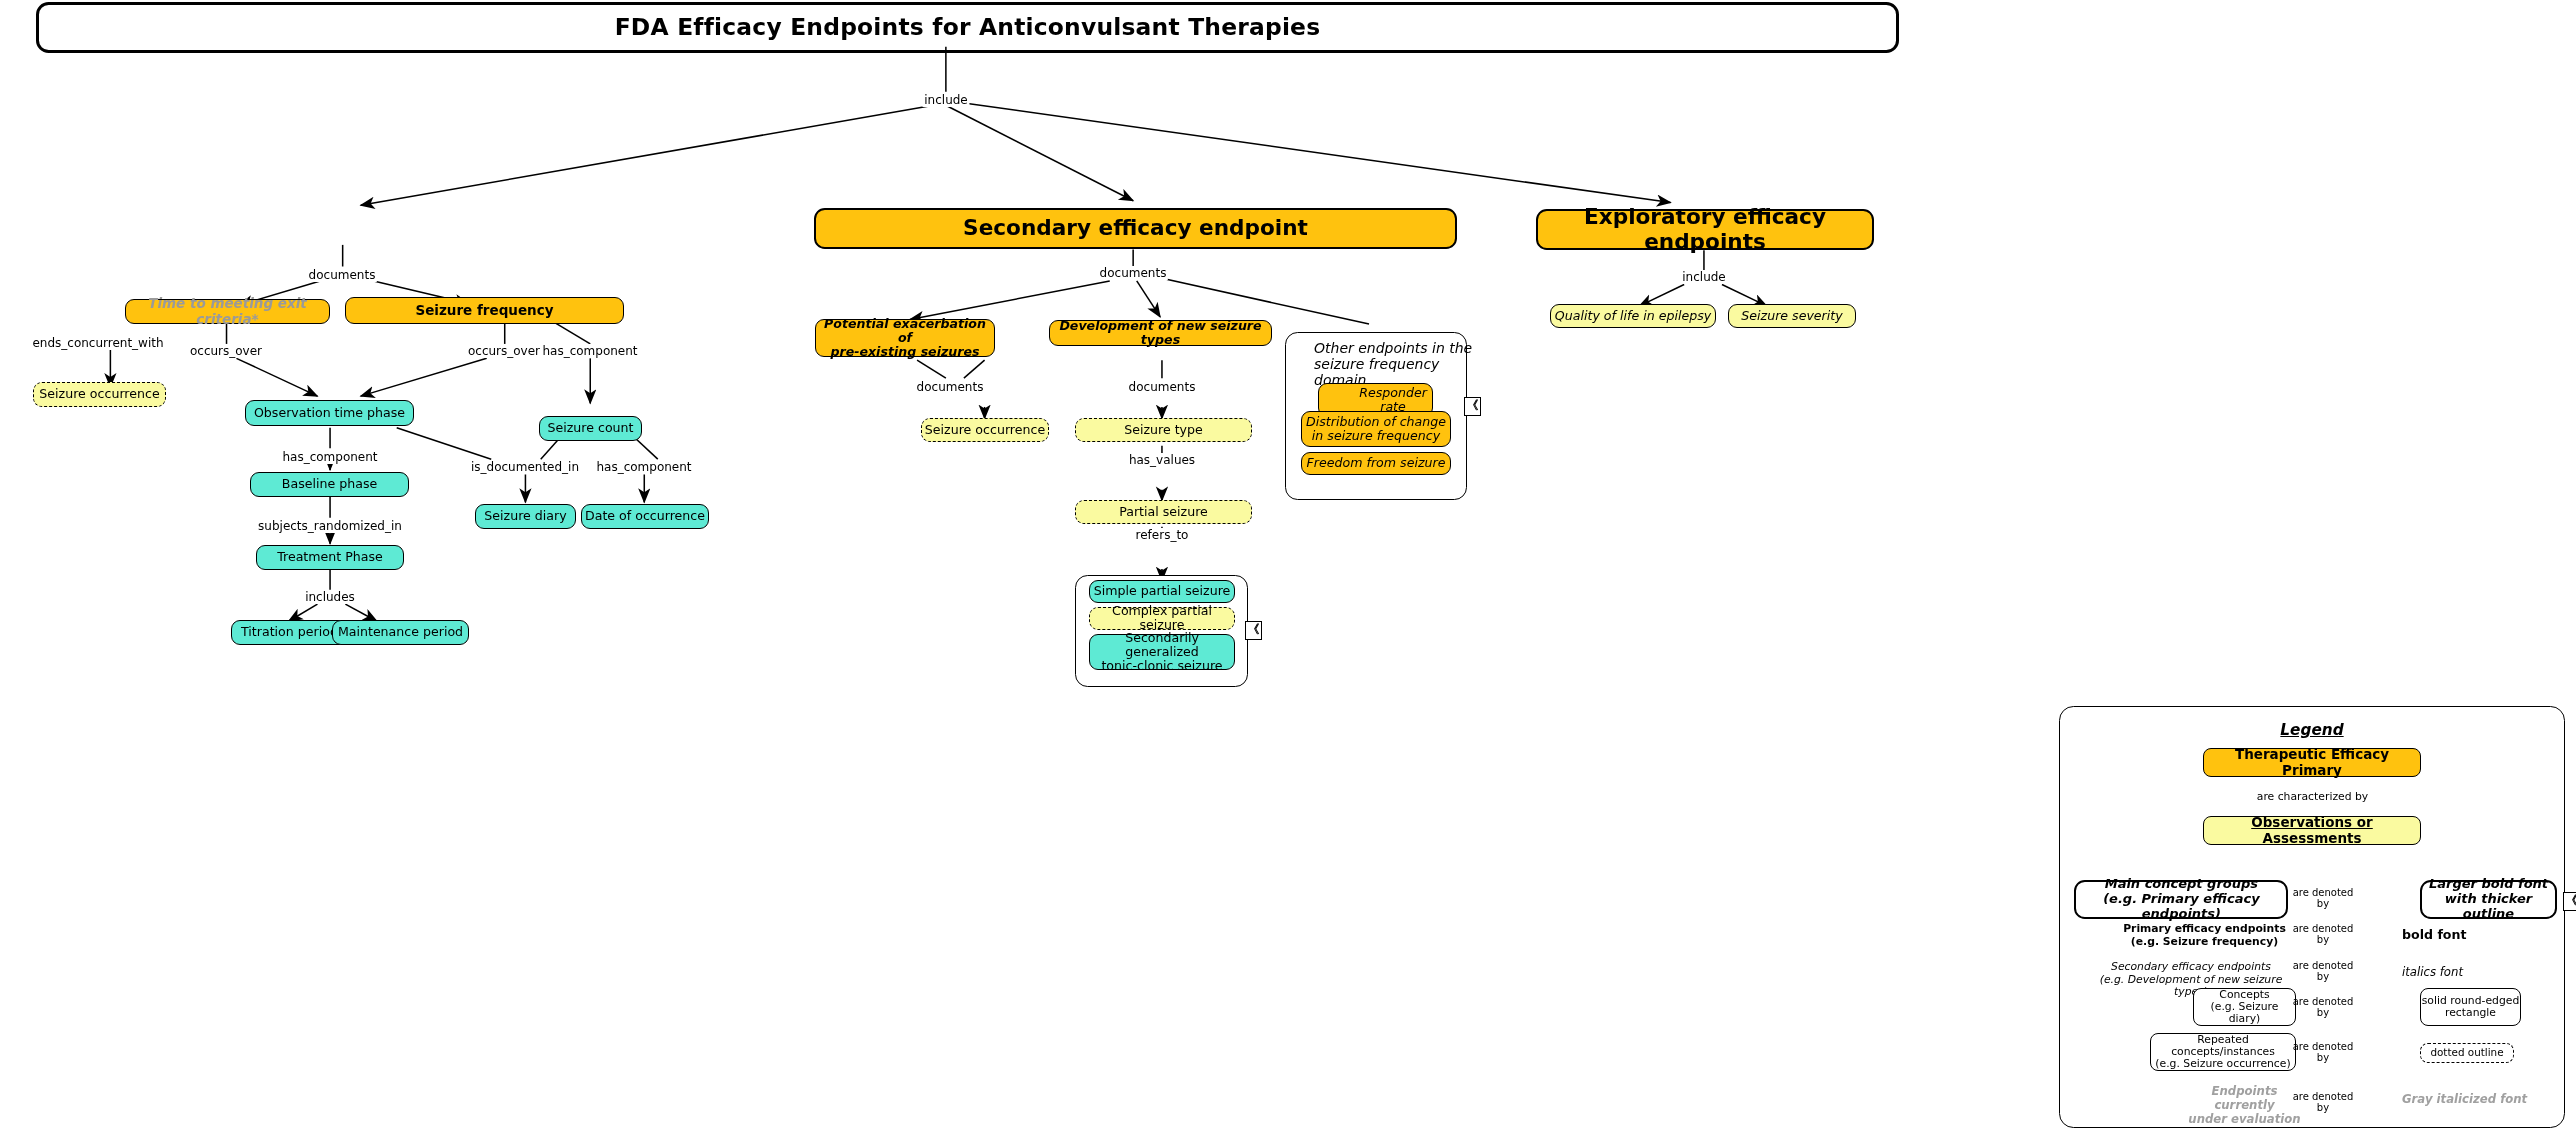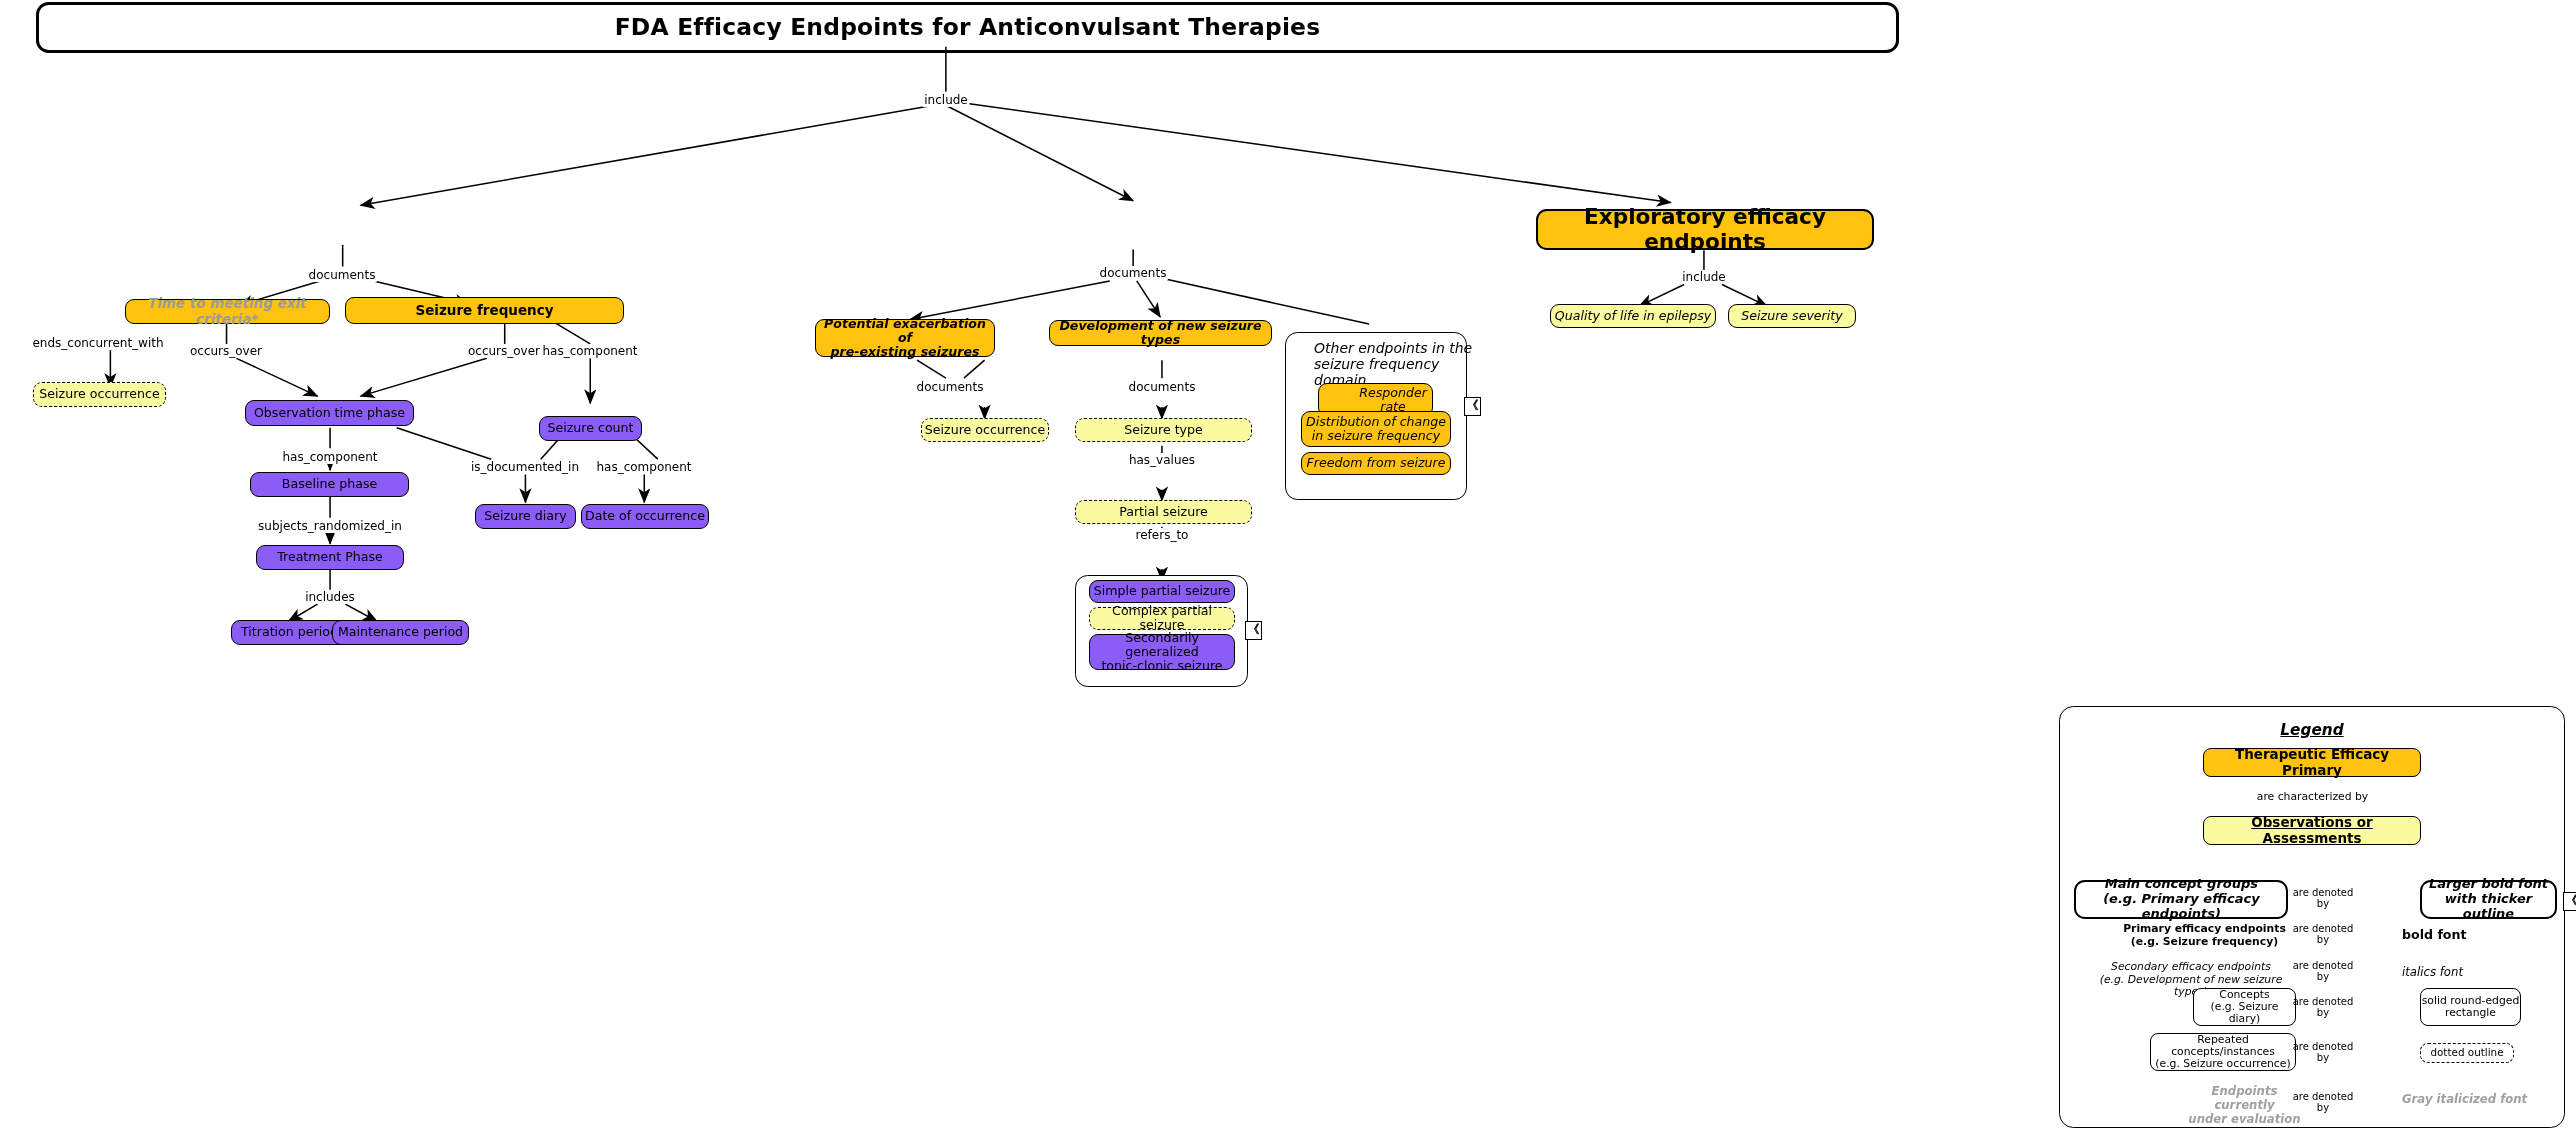--- a/index.html
+++ b/index.html
@@ -17,21 +17,21 @@
   
   .prim{background:#FFC20E;border:1.4px solid #000;border-radius:9px;
         font-weight:bold;font-size:13.5px;}
   
   .sec{background:#FFC20E;border:1.4px solid #000;border-radius:9px;
        font-style:italic;font-weight:bold;font-size:12.6px;}
   
   .eval{background:#FFC20E;border:1.4px solid #000;border-radius:9px;
         font-style:italic;font-weight:bold;font-size:13.5px;color:#9a9a9a;}
   
-  .con{background:#8b5cf6;border:1.4px solid #000;border-radius:9px;font-size:12.6px;}
+  .con{background:#5eead4;border:1.4px solid #000;border-radius:9px;font-size:12.6px;}
   
   .rep{background:#FAFAA0;border:1.4px dashed #000;border-radius:9px;font-size:12.6px;}
   
   .exp{background:#FAFAA0;border:1.4px solid #000;border-radius:9px;
        font-style:italic;font-size:12.6px;}
 
   
   .title-bar{position:absolute;left:36px;top:1.8px;width:1857px;height:45px;
              background:#fff;border:3.6px solid #000;border-radius:12.6px;
              display:flex;align-items:center;justify-content:center;
@@ -170,20 +170,21 @@
       <path d="M2550,1167 L2578,1167"></path>
       <path d="M2616,1167 L2662,1167" marker-end="url(#ah)"></path>
 
       <path d="M2548,1222 L2578,1222"></path>
       <path d="M2616,1222 L2662,1222" marker-end="url(#ah)"></path>
     </g>
   </svg>
 
   <div class="elabel" style="left:946px;top:100px;">include</div>
 
+  <div class="node grp" style="left:814px;top:208px;width:643px;height:41px;">Secondary efficacy endpoint</div>
   <div class="node grp" style="left:1536px;top:209px;width:338px;height:41px;">Exploratory efficacy endpoints</div>
 
   <div class="elabel" style="left:342px;top:275px;">documents</div>
 
   <div class="node eval" style="left:125px;top:299px;width:205px;height:25px;">Time to meeting exit criteria*</div>
   <div class="node prim" style="left:345px;top:297px;width:279px;height:27px;">Seizure frequency</div>
 
   <div class="elabel" style="left:98px;top:343px;">ends_concurrent_with</div>
   <div class="elabel" style="left:226px;top:351px;">occurs_over</div>
   <div class="elabel" style="left:504px;top:351px;">occurs_over</div>

